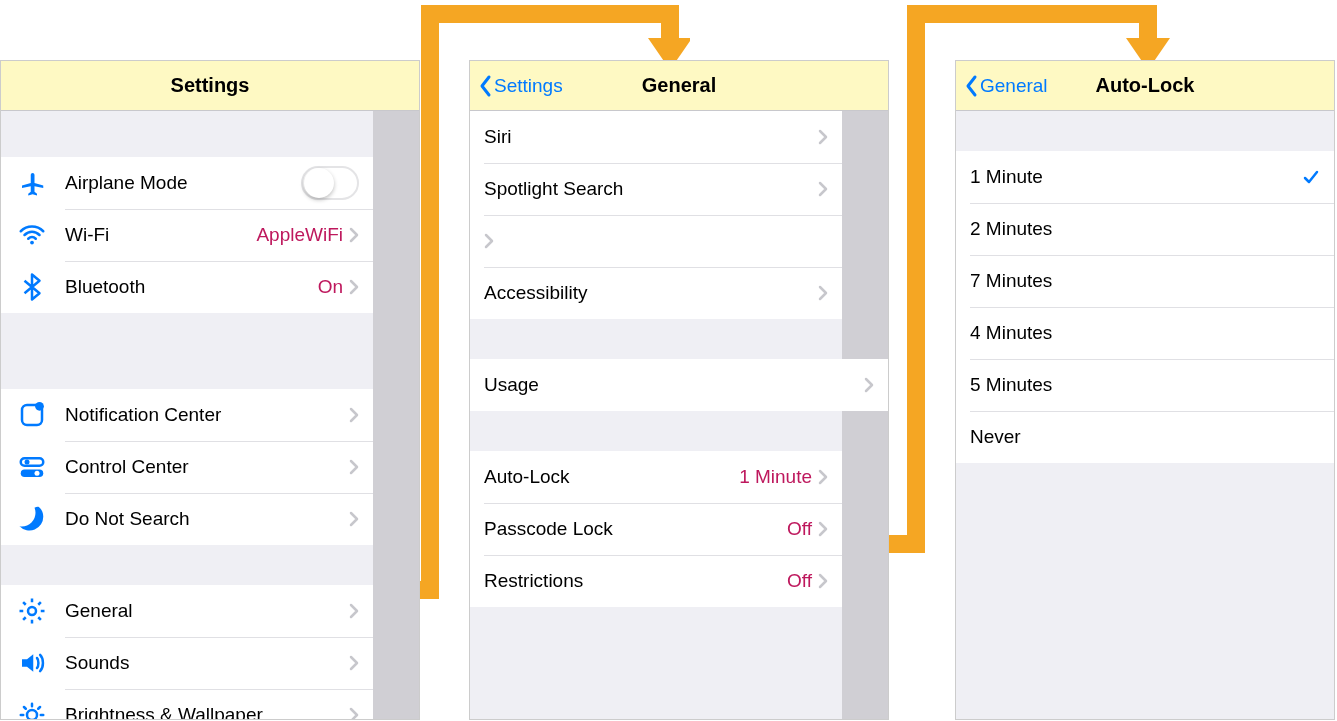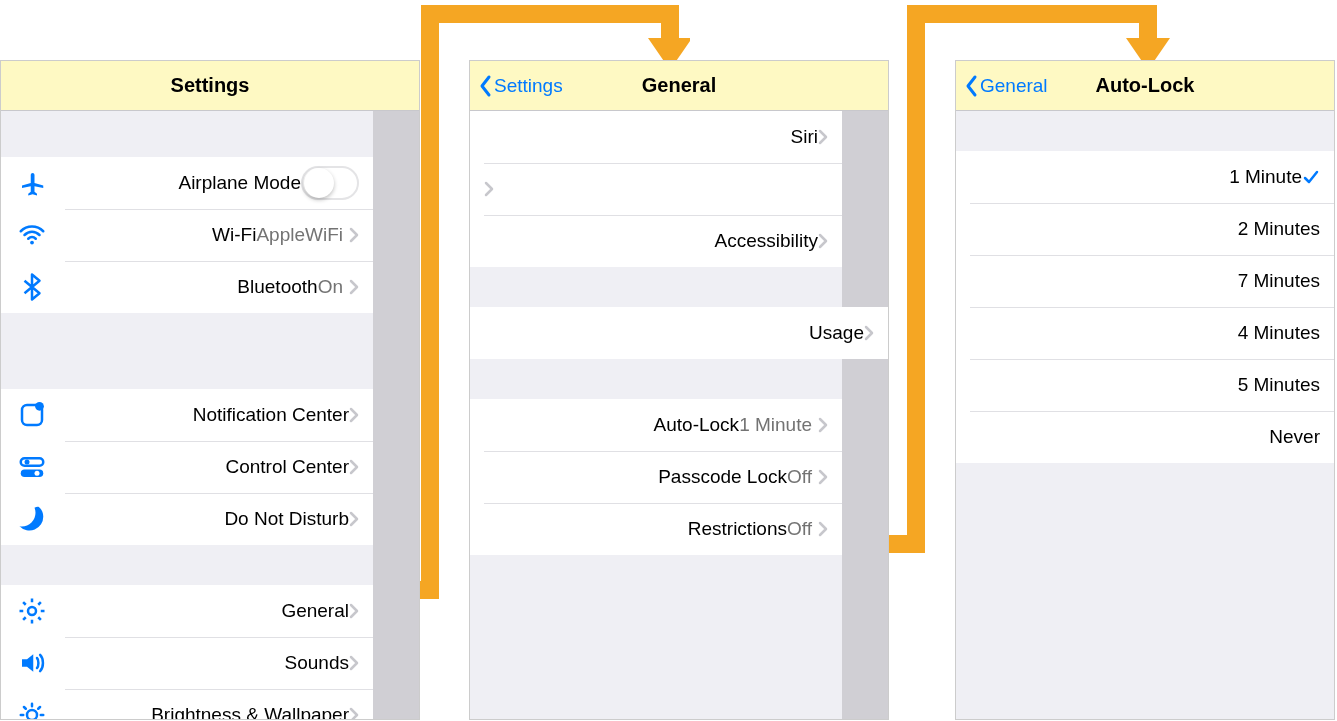--- a/index.html
+++ b/index.html
@@ -88,23 +88,23 @@
   }
   .panel1 .row + .row::before { left: 64px; }
   .row .icon-wrap {
     width: 34px; height: 34px;
     display: flex;
     align-items: center;
     justify-content: center;
     margin-right: 16px;
     flex-shrink: 0;
   }
-  .row .label { flex: 1; text-align: right; }
+  .row .label { flex: 1; }
   .row .value {
-    color: #737373;
+    color: #be185d;
     font-size: 19px;
     margin-right: 6px;
   }
   .row .chevron {
     width: 10px; height: 16px;
     stroke: #c7c7cc;
     stroke-width: 2.5;
     fill: none;
     stroke-linecap: round;
     stroke-linejoin: round;
@@ -239,21 +239,21 @@
       <svg class="chevron" viewBox="0 0 10 16">
           <path d="M2 2l6 6-6 6"></path>
         </svg>
     </div>
     <div class="row">
       <span class="icon-wrap">
         <svg class="ios-icon" viewBox="0 0 24 24">
             <path fill="#007aff" d="M14 3c.5 1.3.8 2.6.8 4a11 11 0 0 1-11 11c-1 0-1.3-.1-1.8-.2A11 11 0 0 0 21 10c0-3-1.3-5.6-3.3-7.5C16.7 2 15.4 2.3 14 3z"></path>
           </svg>
       </span>
-      <span class="label">Do Not Disturb</span>
+      <span class="label">Do Not Search</span>
       <svg class="chevron" viewBox="0 0 10 16">
           <path d="M2 2l6 6-6 6"></path>
         </svg>
     </div>
   </div>
 
   <div class="group-gap"></div>
 
   <div style="position:relative;margin-right:46px;">
     <div class="row">
@@ -310,20 +310,26 @@
   </div>
 
   <div style="position:relative;margin-right:46px;">
     <div class="row">
       <span class="label">Siri</span>
       <svg class="chevron" viewBox="0 0 10 16">
           <path d="M2 2l6 6-6 6"></path>
         </svg>
     </div>
     <div class="row">
+      <span class="label">Spotlight Search</span>
+      <svg class="chevron" viewBox="0 0 10 16">
+          <path d="M2 2l6 6-6 6"></path>
+        </svg>
+    </div>
+    <div class="row">
       <svg class="chevron" viewBox="0 0 10 16">
           <path d="M2 2l6 6-6 6"></path>
         </svg>
     </div>
     <div class="row">
       <span class="label">Accessibility</span>
       <svg class="chevron" viewBox="0 0 10 16">
           <path d="M2 2l6 6-6 6"></path>
         </svg>
     </div>

